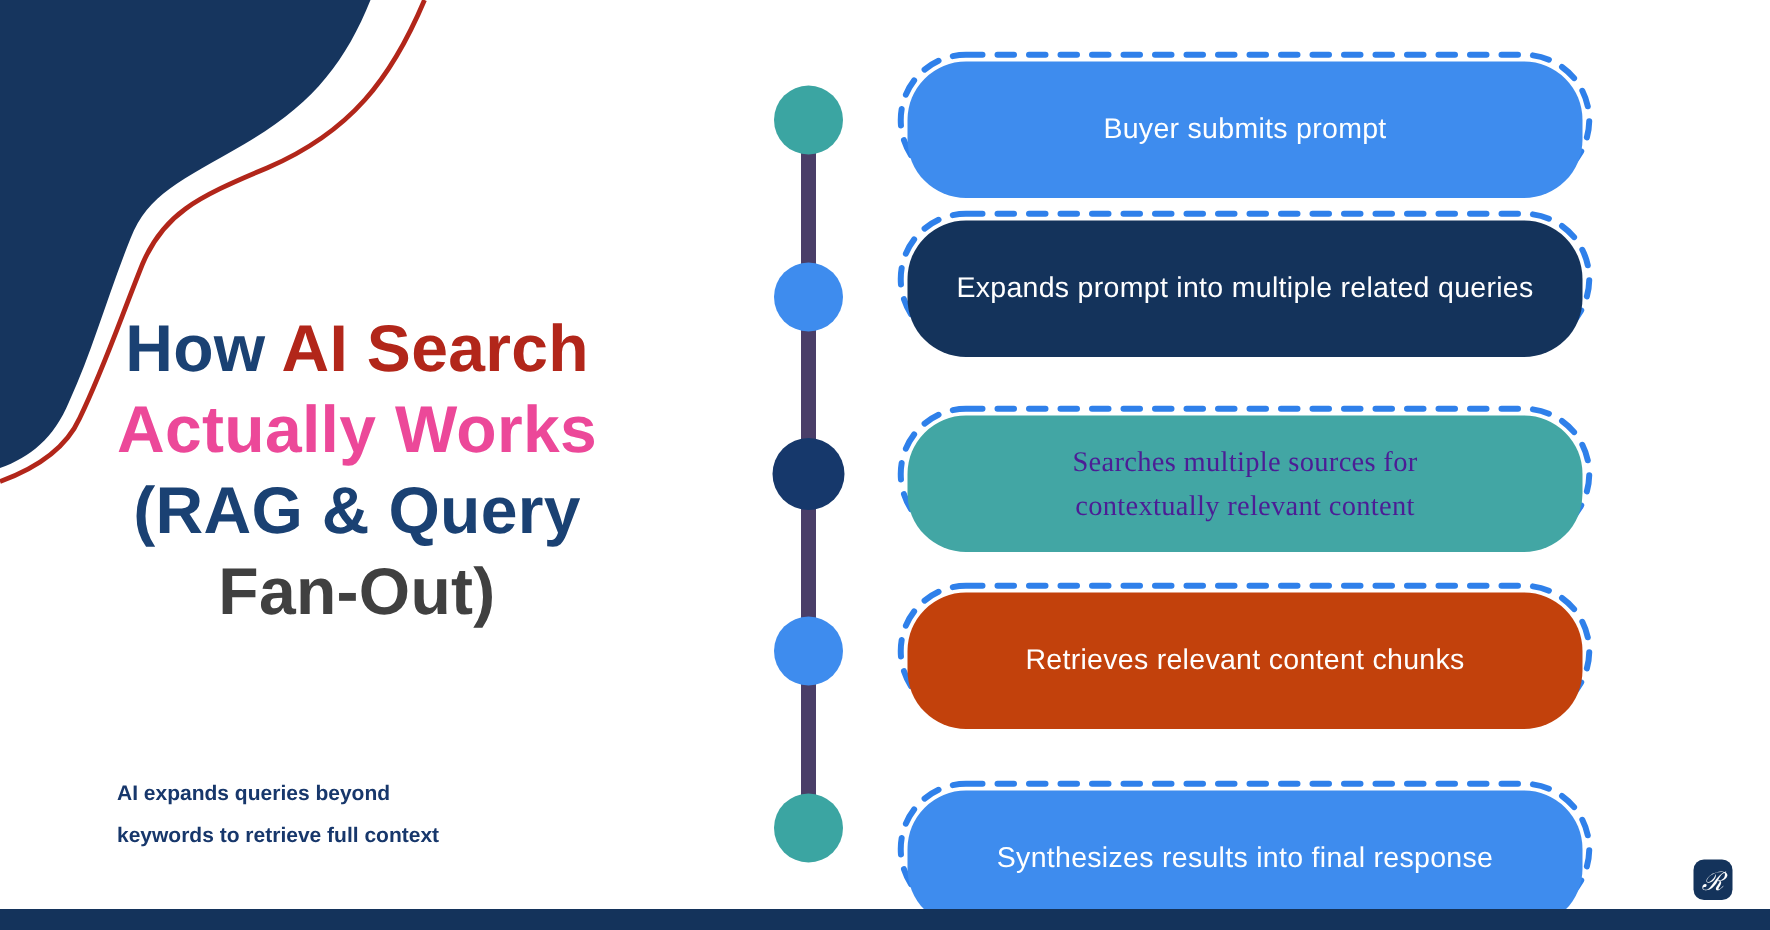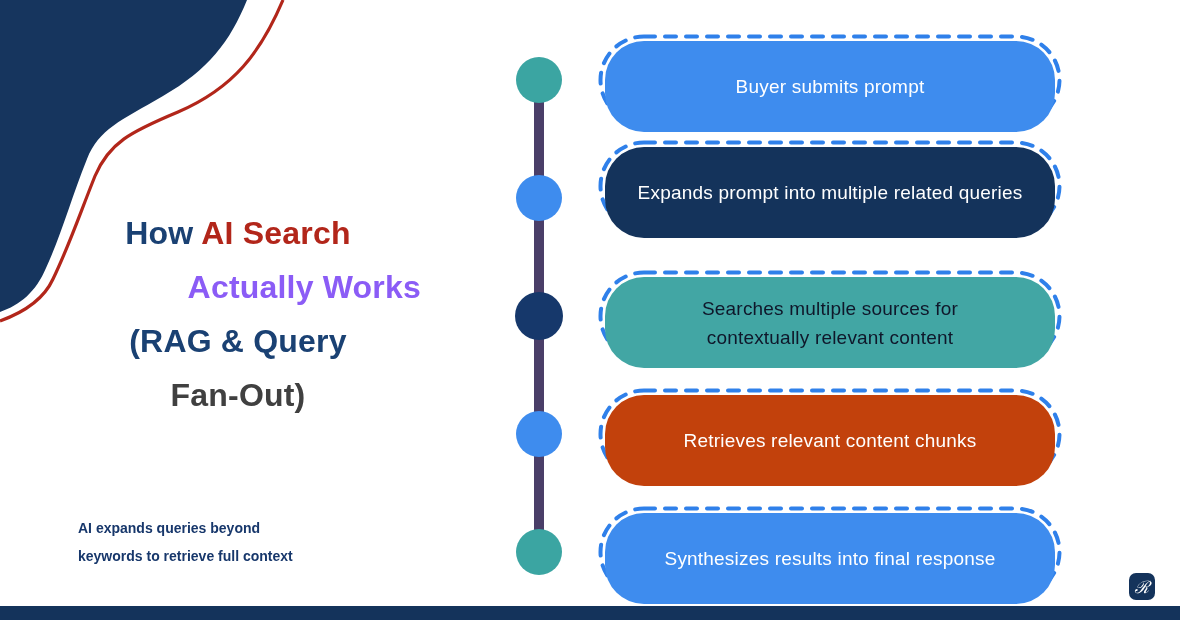--- a/index.html
+++ b/index.html
@@ -5,21 +5,21 @@
   html,body{margin:0;padding:0;background:#e8e8e8;}
   .canvas{
     position:relative;width:1180px;height:620px;background:#ffffff;
     overflow:hidden;font-family:"Liberation Sans",sans-serif;
   }
   
   .blob-svg{position:absolute;left:0;top:0;width:300px;height:330px;}
   
   .title-block{
     position:absolute;left:55px;top:206px;width:366px;
-    text-align:center;font-weight:bold;font-size:32px;line-height:54px;
+    text-align:center;font-weight:bold;font-size:44px;line-height:54px;
     letter-spacing:0.2px;
   }
   
   .subtitle{
     position:absolute;left:78px;top:514px;width:360px;
     font-weight:bold;font-size:14px;line-height:28px;
   }
   
   .timeline-line{position:absolute;left:534px;top:80px;width:10px;height:472px;}
   .dot{position:absolute;width:46px;height:46px;border-radius:50%;left:516px;}
@@ -27,21 +27,21 @@
   .dot-2{top:175px;}
   .dot-3{top:292px;width:48px;height:48px;left:515px;}
   .dot-4{top:411px;}
   .dot-5{top:529px;}
   
   .pill{position:absolute;left:598px;width:464px;height:92px;}
   .pill-1{top:34px;}
   .pill-2{top:140px;}
   .pill-3{top:270px;}
   .pill-4{top:388px;}
-  .pill-5{top:506px;}
+  .pill-5{top:520px;}
   .pill-dash{position:absolute;left:0;top:0;}
   .pill-fill{
     position:absolute;left:7px;top:7px;width:450px;height:91px;border-radius:39px;
     display:flex;align-items:center;justify-content:center;text-align:center;
     font-size:19px;line-height:29px;letter-spacing:0.2px;
   }
   .pill-fill span{display:inline-block;}
   .mw2{max-width:390px;}
   .mw3{max-width:320px;}
   
@@ -59,21 +59,21 @@
 
   <svg class="blob-svg" viewBox="0 0 300 330">
     <path d="M0,0 L247,0 C230,42 208,70 163,96 C120,121 99,129 87,159 C71,199 62,233 46,268 C36,292 20,305 0,312 Z" fill="#16355E"></path>
     <path fill="none" stroke-width="3.2" d="M283,0 C261,52 234,88 178,112 C130,132 109,143 95,176 C79,216 69,246 53,279 C43,301 22,313 0,321" stroke="#B2261A"></path>
   </svg>
 
   <div class="title-block">
     <div>
       <span style="color: rgb(26, 65, 115);">How </span><span style="color: rgb(178, 38, 26);">AI Search</span>
     </div>
-    <div style="color: #8b5cf6; text-align: right;">Actually Works</div>
+    <div style="color: #ec4899;">Actually Works</div>
     <div style="color: rgb(26, 65, 115);">(RAG &amp; Query</div>
     <div style="color: #404040;">Fan-Out)</div>
   </div>
 
   <div class="subtitle" style="color: rgb(23, 55, 107);">
     <div>AI expands queries beyond</div>
     <div>keywords to retrieve full context</div>
   </div>
 
   <div class="timeline-line" style="background-color: rgb(74, 62, 104);"></div>
@@ -100,21 +100,21 @@
     <div class="pill-fill" style="background-color: rgb(20, 51, 91);">
       <span class="mw2" style="color: rgb(255, 255, 255);">Expands prompt into multiple related queries</span>
     </div>
   </div>
 
   <div class="pill pill-3">
     <svg class="pill-dash" width="464" height="92">
       <rect x="2.5" y="2.5" width="459" height="87" rx="43.5" fill="none" stroke-width="4" stroke-dasharray="11 10" stroke-linecap="round" stroke="#2F80EA"></rect>
     </svg>
     <div class="pill-fill" style="background-color: rgb(66, 166, 164);">
-      <span class="mw3" style="color: #0f172a;">Searches multiple sources for contextually relevant content</span>
+      <span class="mw3" style="color: #4c1d95; font-family: Liberation Serif, serif;">Searches multiple sources for contextually relevant content</span>
     </div>
   </div>
 
   <div class="pill pill-4">
     <svg class="pill-dash" width="464" height="92">
       <rect x="2.5" y="2.5" width="459" height="87" rx="43.5" fill="none" stroke-width="4" stroke-dasharray="11 10" stroke-linecap="round" stroke="#2F80EA"></rect>
     </svg>
     <div class="pill-fill" style="background-color: #c2410c;">
       <span style="color: rgb(255, 255, 255);">Retrieves relevant content chunks</span>
     </div>

